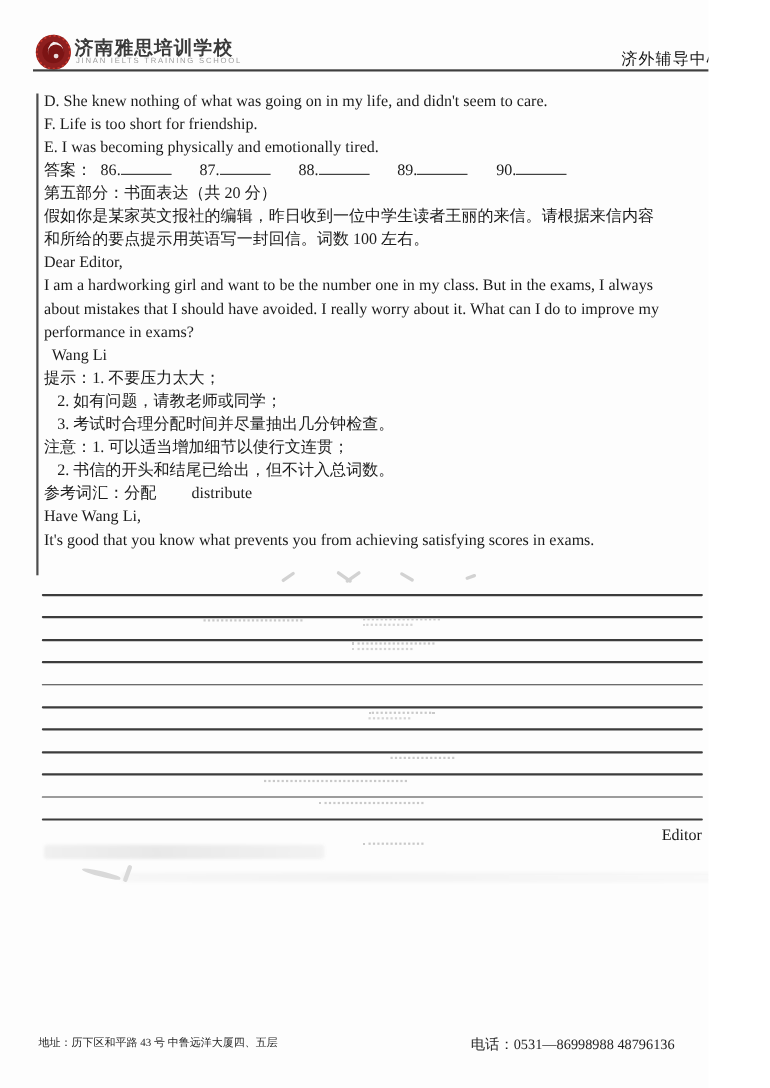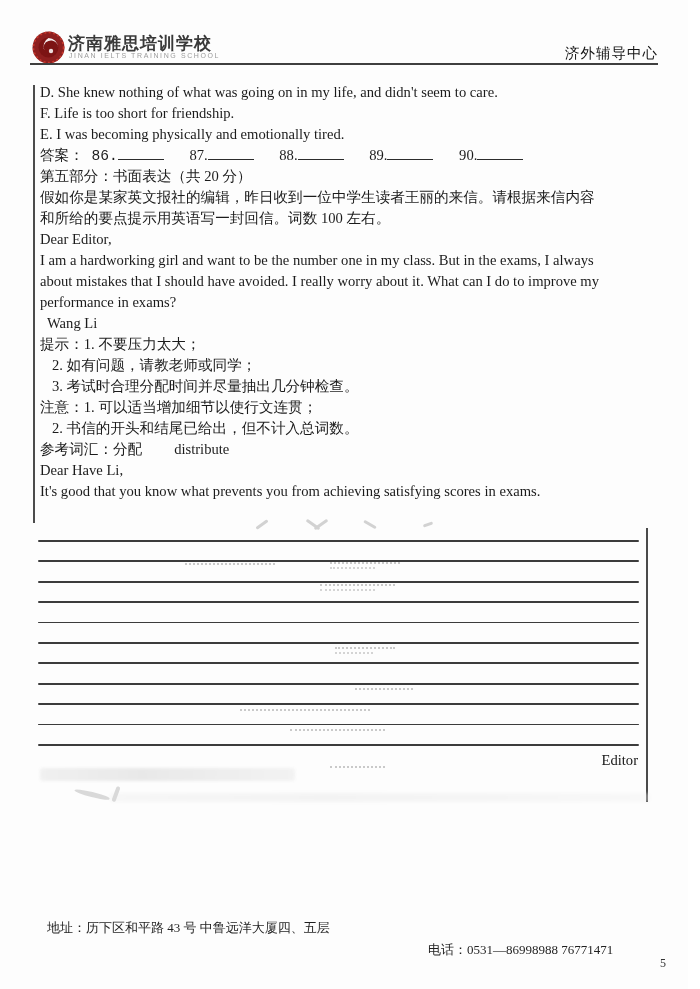--- a/index.html
+++ b/index.html
@@ -1,21 +1,20 @@
 <!DOCTYPE html>
 <html><head>
 <meta charset="utf-8">
 <style>
   html,body{margin:0;padding:0;background:#ffffff;}
   .page{
     position:relative;width:644px;height:989px;overflow:hidden;
     background:#fdfdfd;
     font-family:"Liberation Serif","DejaVu Serif",serif;
     color:#1b1b1b;
-    padding-left:44px;
   }
   
   .hdr-rule{position:absolute;left:30px;top:63px;width:628px;height:2px;background:#3f3f3f;}
   .logo{position:absolute;left:32px;top:31px;width:33px;height:33px;}
   .school-cn{
     position:absolute;left:68px;top:32px;
     font-family:"Liberation Sans","DejaVu Sans",sans-serif;
     font-weight:bold;font-size:17px;letter-spacing:1px;color:#3a3a3a;
   }
   .school-en{
@@ -30,42 +29,42 @@
   
   .content{position:absolute;left:40px;top:82px;width:606px;font-size:14.6px;line-height:21px;}
   .tline{height:21px;white-space:nowrap;}
   .indent1{padding-left:7px;}
   .indent2{padding-left:12px;}
   .left-border{position:absolute;left:33px;top:85px;width:2px;height:438px;background:#4c4c4c;}
   .blank{
     display:inline-block;width:46px;height:13px;
     border-bottom:1.4px solid #2c2c2c;margin-right:22px;vertical-align:baseline;
   }
-  .ansnum{margin-left:4px;font-family:Liberation Mono, monospace;}
+  .ansnum{margin-left:4px;}
   .en-vocab{margin-left:32px;}
   
   .writing-area{position:absolute;left:38px;top:540px;width:601px;height:210px;}
   .wline{position:absolute;left:0;width:100%;height:1.8px;background:#3c3c3c;border-radius:1px;}
   .right-border{position:absolute;left:646px;top:528px;width:2px;height:274px;background:#4a4a4a;}
   .editor-sign{
     position:absolute;left:518px;top:752px;width:120px;text-align:right;
     font-size:14.6px;color:#161616;
   }
   
   .artifact{position:absolute;pointer-events:none;}
   .dotline{border-top:2px dotted #c9c9c9;}
   .dotline2{border-top:2px dotted #d4d4d4;margin-top:3px;}
   .chev{position:absolute;width:14px;height:3px;background:#d2d2d2;border-radius:2px;}
   .smudge{
     background:linear-gradient(90deg,#ececec,#e2e2e2 40%,#efefef);
     filter:blur(1.5px);opacity:.75;border-radius:3px;
   }
   .penmark{position:absolute;background:#d9d9d9;border-radius:4px;}
   
-  .footer-address{position:absolute;left:35px;top:919px;font-size:13px;color:#1f1f1f;margin-left:12px;}
+  .footer-address{position:absolute;left:35px;top:941px;font-size:10px;color:#1f1f1f;}
   .footer-phone{position:absolute;left:428px;top:941px;font-size:13px;color:#1f1f1f;}
   .page-number{position:absolute;left:636px;top:956px;width:30px;text-align:right;font-size:12px;color:#333;}
 </style>
 </head>
 <body>
 
 <div class="page">
 
   <div class="logo">
     <svg width="33" height="33" viewBox="0 0 33 33">
@@ -114,21 +113,21 @@
 
     <div class="tline">
       <span>注意：</span><span>1. 可以适当增加细节以使行文连贯；</span>
     </div>
     <div class="tline indent2">2. 书信的开头和结尾已给出，但不计入总词数。</div>
 
     <div class="tline">
       <span>参考词汇：分配</span><span class="en-vocab">distribute</span>
     </div>
 
-    <div class="tline">Dear Have Li,</div>
+    <div class="tline">Have Wang Li,</div>
     <div class="tline">It's good that you know what prevents you from achieving satisfying scores in exams.</div>
   </div>
 
   <div class="writing-area">
       <div class="wline" style="top: 0px;"></div>
       <div class="wline" style="top: 20.4px;"></div>
       <div class="wline" style="top: 40.8px;"></div>
       <div class="wline" style="top: 61.2px;"></div>
       <div class="wline" style="top: 81.6px;"></div>
       <div class="wline" style="top: 102px;"></div>
@@ -174,16 +173,16 @@
     </div>
   <div class="artifact" style="left:330px;top:766px;width:55px;">
       <div class="dotline"></div>
     </div>
   <div class="artifact smudge" style="left:40px;top:768px;width:255px;height:13px;"></div>
   <div class="artifact smudge" style="left:110px;top:793px;width:540px;height:9px;opacity:.35;"></div>
   <div class="penmark" style="left:74px;top:792px;width:36px;height:5px;transform:rotate(14deg);border-radius:50% 40% 40% 50%;"></div>
   <div class="penmark" style="left:114px;top:786px;width:3.5px;height:16px;transform:rotate(20deg);"></div>
 
   <div class="footer-address">地址：历下区和平路 43 号  中鲁远洋大厦四、五层</div>
-  <div class="footer-phone">电话：0531—86998988   76771471</div>
+  <div class="footer-phone">电话：0531—86998988   48796136</div>
   <div class="page-number">5</div>
 
 </div>
 
 </body></html>

